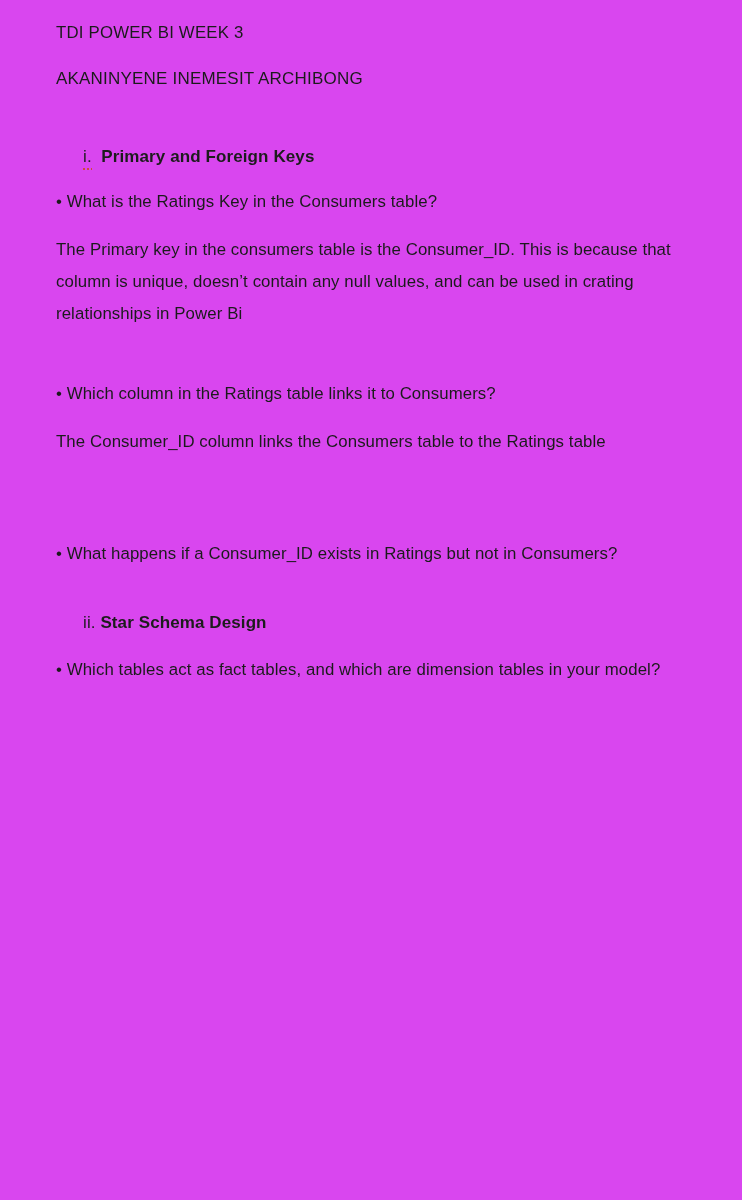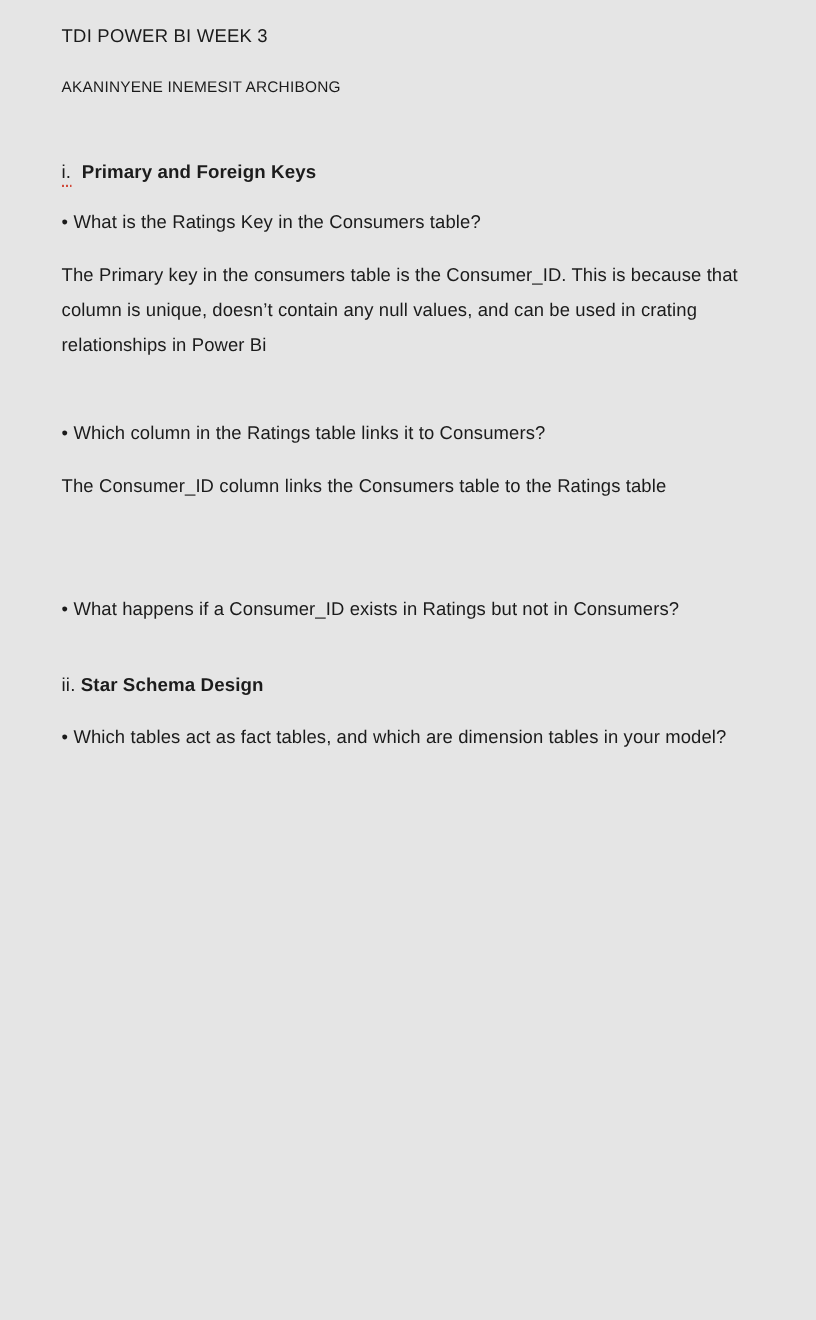--- a/index.html
+++ b/index.html
@@ -11,21 +11,21 @@
     width: 742px;
     height: 1200px;
     font-family: "Liberation Sans", sans-serif;
     color: #1a1a1a;
     -webkit-font-smoothing: antialiased;
   }
   .page {
     position: relative;
     width: 742px;
     height: 1200px;
-    background: #e5e5e5;
+    background: #d946ef;
     box-sizing: border-box;
     padding: 18px 24px 0 56px;
     overflow: hidden;
   }
   .doc-body {
     font-size: 16.5px;
     line-height: 1.0;
     color: #1c1c1c;
   }
   p {
@@ -38,28 +38,29 @@
     letter-spacing: 0.1px;
     white-space: pre-wrap;
   }
   .title-line {
     font-size: 16.8px;
     line-height: 30px;
     margin-bottom: 16px;
     letter-spacing: 0.2px;
   }
   .author-line {
-    font-size: 14px;
+    font-size: 17px;
     line-height: 30px;
     letter-spacing: 0.2px;
   }
   .heading {
     font-size: 17px;
     line-height: 30px;
     letter-spacing: 0.1px;
+    margin-left: 27px;
   }
   .heading .num {
     font-weight: normal;
   }
   .heading .num-spell {
     font-weight: normal;
     position: relative;
     display: inline-block;
   }
   .heading .num-spell::after {

